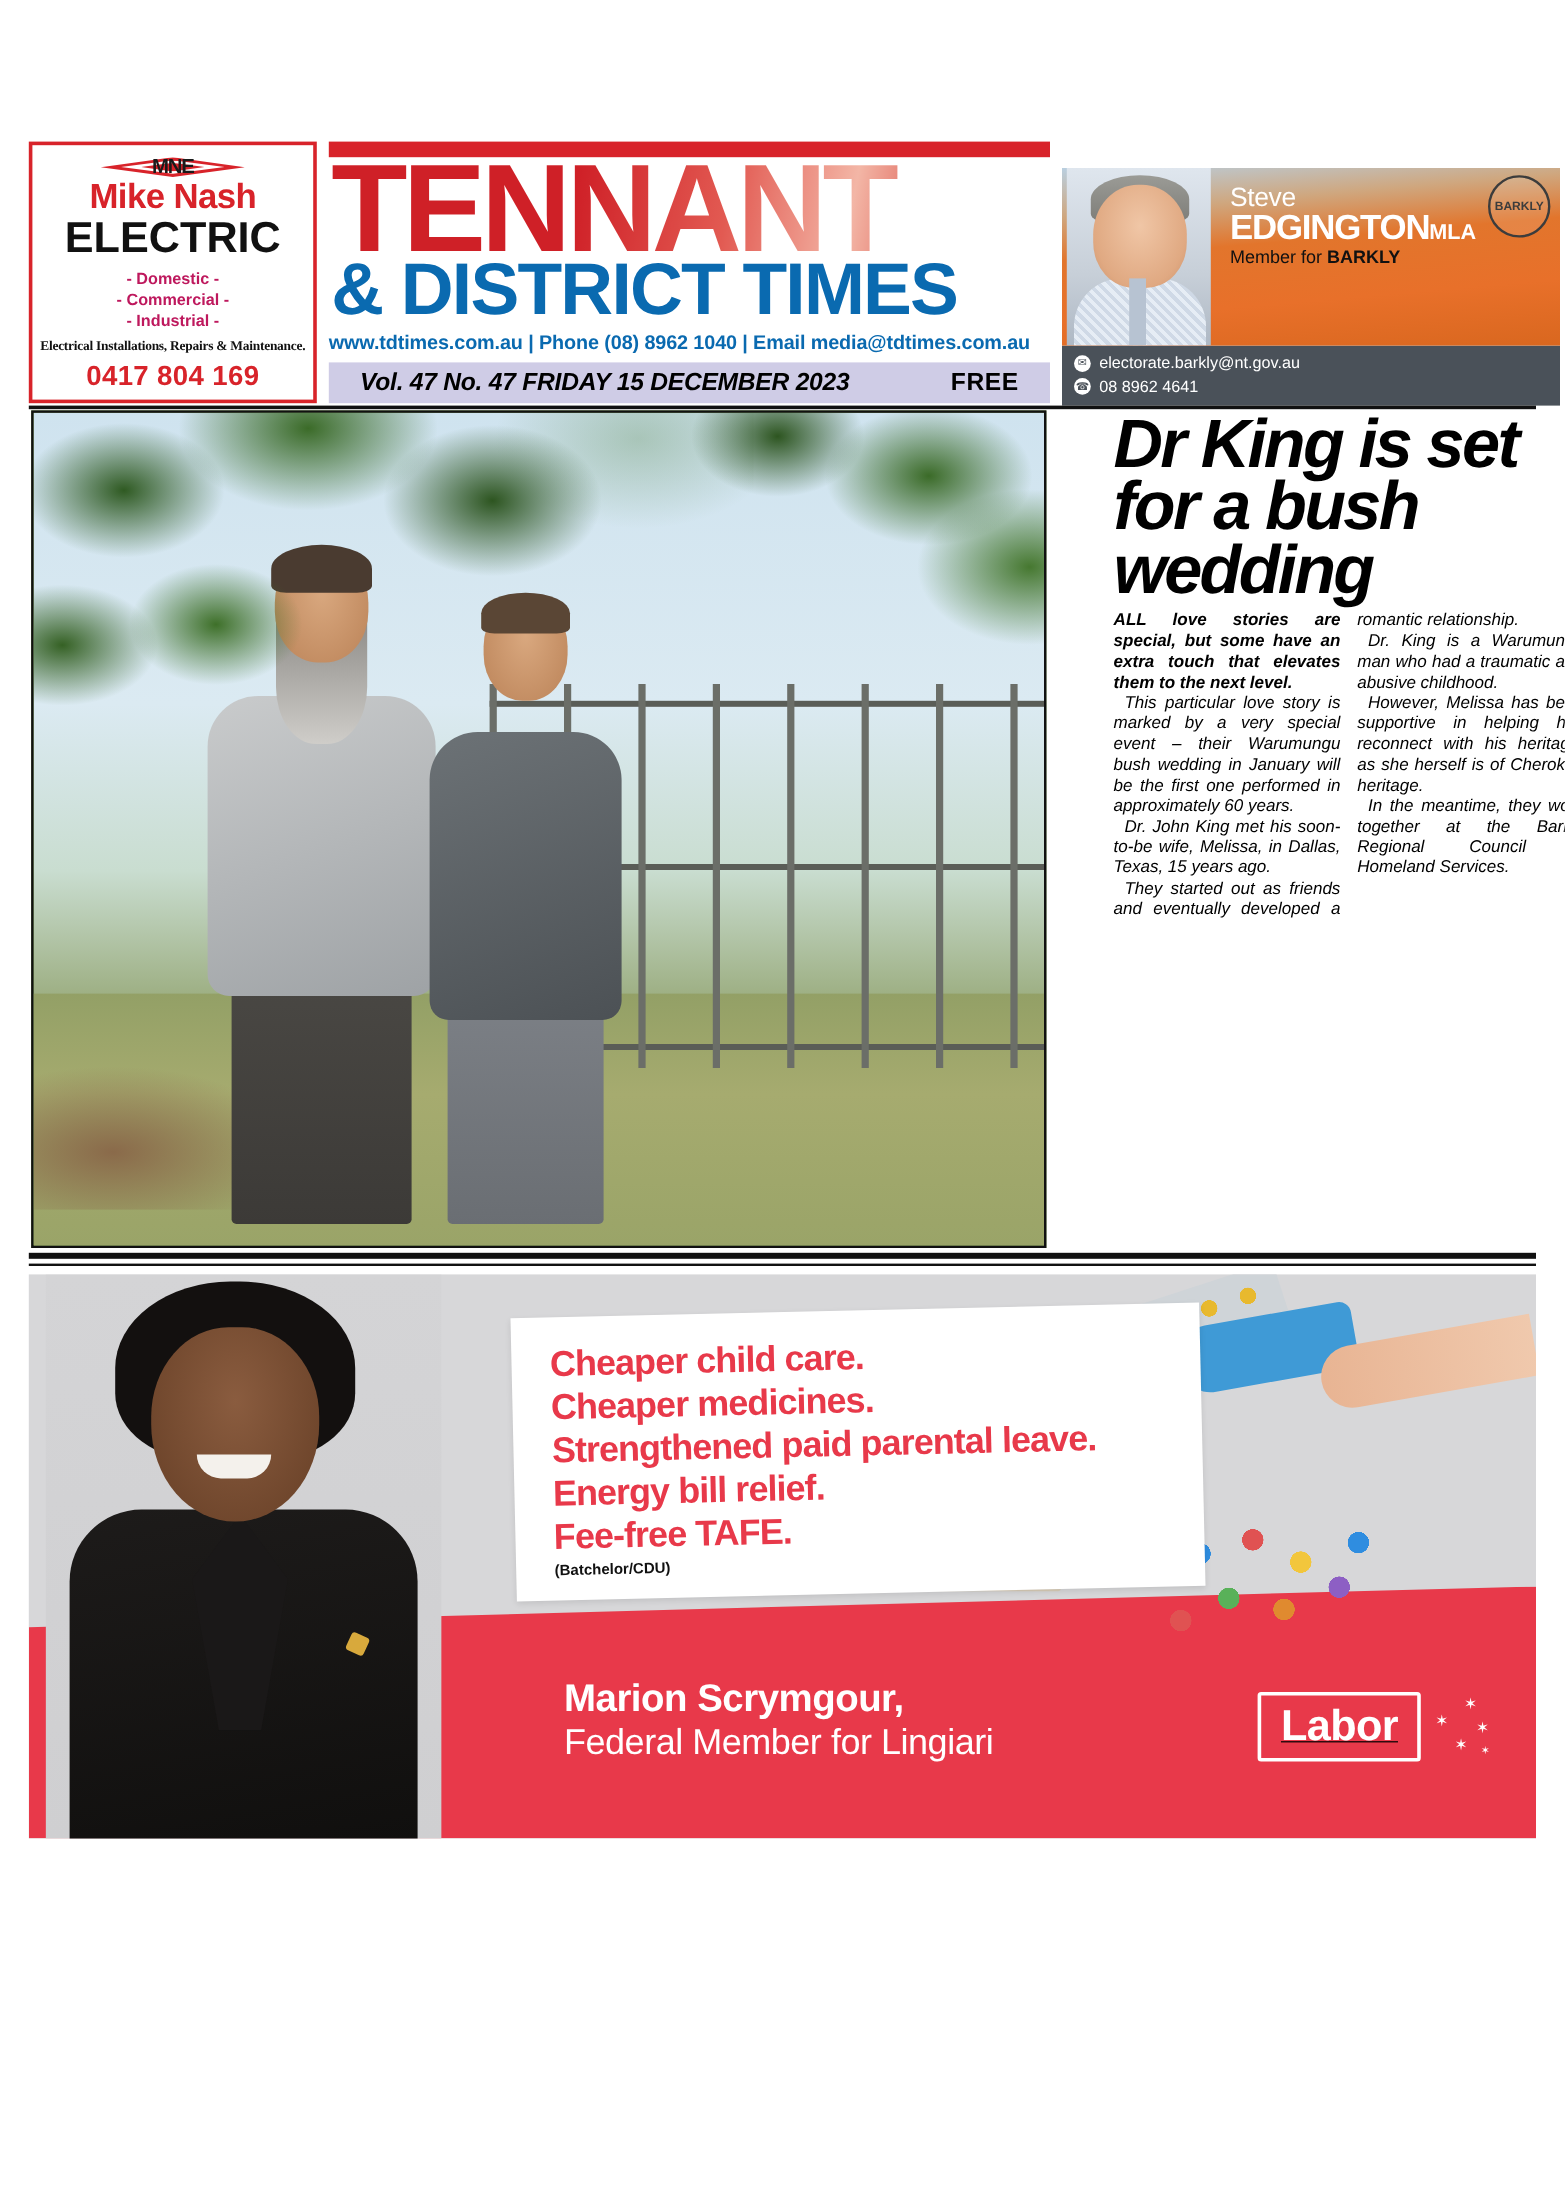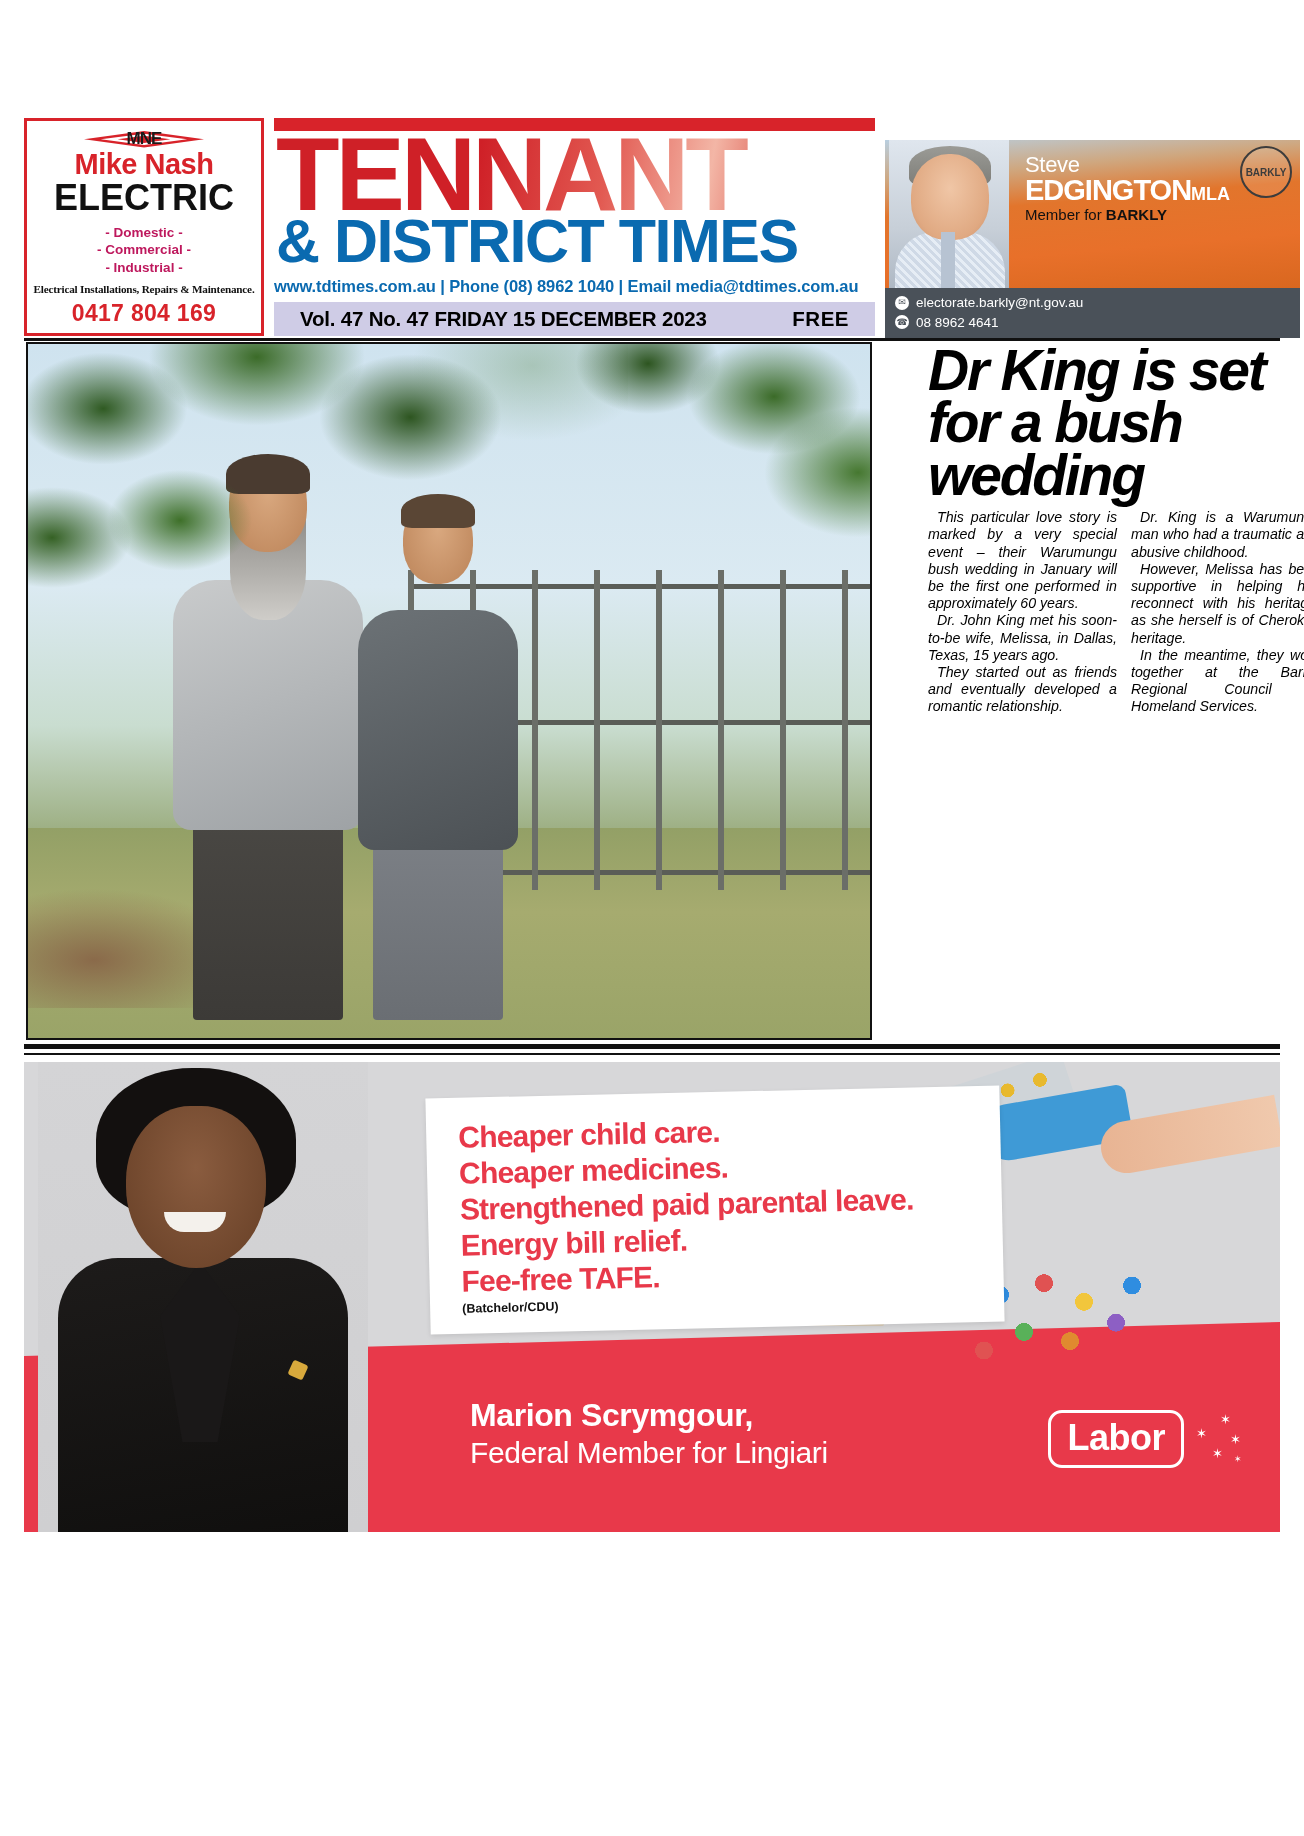--- a/index.html
+++ b/index.html
@@ -126,21 +126,21 @@
     letter-spacing: -0.1px;
   }
   .mast-volbar {
     margin-top: 6px;
     background: #cfcce6;
     height: 34px;
     display: flex; align-items: center; justify-content: space-between;
     padding: 0 26px;
     font-weight: 800; font-size: 20.5px; color: #000;
   }
-  .volbar-left { letter-spacing: -0.2px; }
+  .volbar-left { letter-spacing: -0.2px; font-style: italic; }
   .volbar-free { letter-spacing: 0.5px; }
 
   
   .edg-ad {
     width: 415px;
     display: flex; flex-direction: column;
     align-self: flex-start;
     margin-top: 22px;
   }
   .edg-main {
@@ -388,22 +388,23 @@
 
   .labor-byline {
     position: absolute; left: 446px; bottom: 62px;
     color: #fff;
   }
   .labor-name { font-weight: 900; font-size: 32px; letter-spacing: -0.4px; line-height: 1.18; }
   .labor-role { font-weight: 400; font-size: 30px; letter-spacing: -0.4px; line-height: 1.18; }
 
   .labor-logo {
     position: absolute; right: 96px; bottom: 64px;
-    border: 3px solid #fff; border-radius: 14px;
+    border: 3px solid #fff; border-radius: 3px;
     padding: 4px 16px 6px 16px;
+    text-decoration: underline;
   }
   .labor-logo span { color:#fff; font-weight: 900; font-size: 36px; letter-spacing: -0.5px; }
   .labor-stars {
     position: absolute; right: 30px; bottom: 64px;
     width: 60px; height: 58px; color:#fff; font-size: 13px;
   }
   .labor-stars i { position:absolute; font-style: normal; }
 </style>
 </head>
 <body>
@@ -507,20 +508,21 @@
       <div class="p-head" style="width:70px;height:84px"></div>
       <div class="p-hair" style="width:74px;height:34px;background:#5a4635"></div>
     </div>
     <div class="tree-canopy"></div>
     <div class="tree-canopy2"></div>
   </div>
 
   <div class="story">
     <div class="story-head">Dr King is set for a bush wedding</div>
     <div class="story-body">
+      <p class="lead">ALL love stories are special, but some have an extra touch that elevates them to the next level.</p>
       <p>This particular love story is marked by a very special event – their Warumungu bush wedding in January will be the first one performed in approximately 60 years.</p>
       <p>Dr. John King met his soon-to-be wife, Melissa, in Dallas, Texas, 15 years ago.</p>
       <p>They started out as friends and eventually developed a romantic relationship.</p>
       <p>Dr. King is a Warumungu man who had a traumatic and abusive childhood.</p>
       <p>However, Melissa has been supportive in helping him reconnect with his heritage, as she herself is of Cherokee heritage.</p>
       <p>In the meantime, they work together at the Barkly Regional Council in Homeland Services.</p>
     </div>
   </div>
 
   <div class="hero-bottom-rule"></div>

